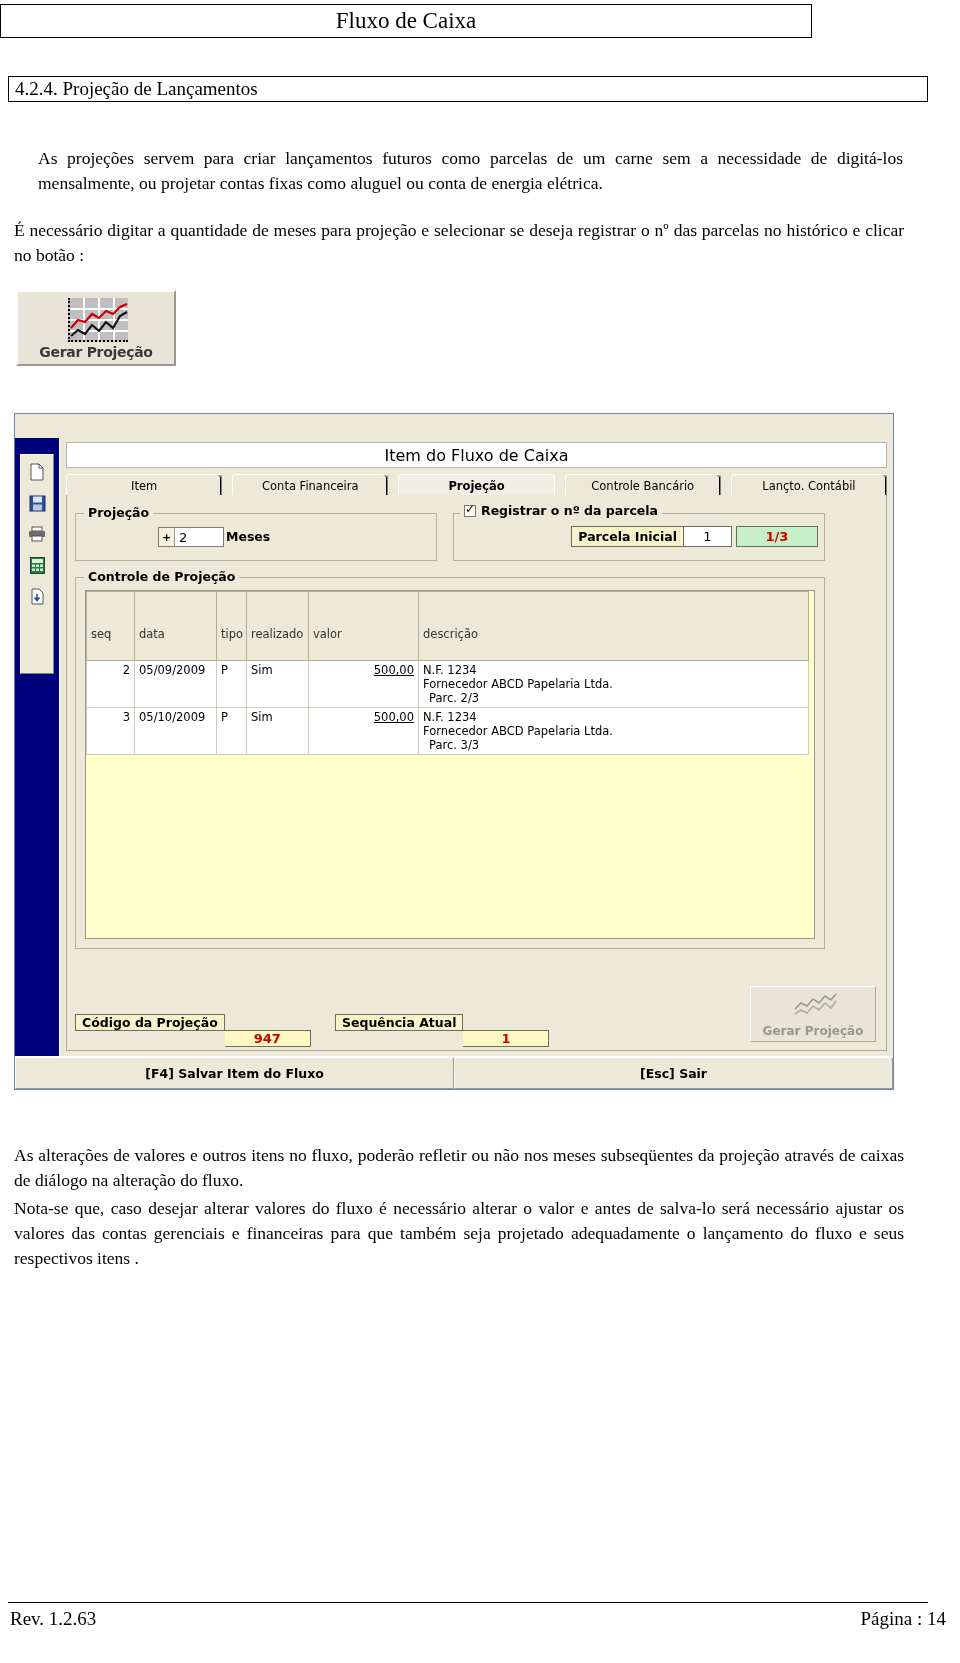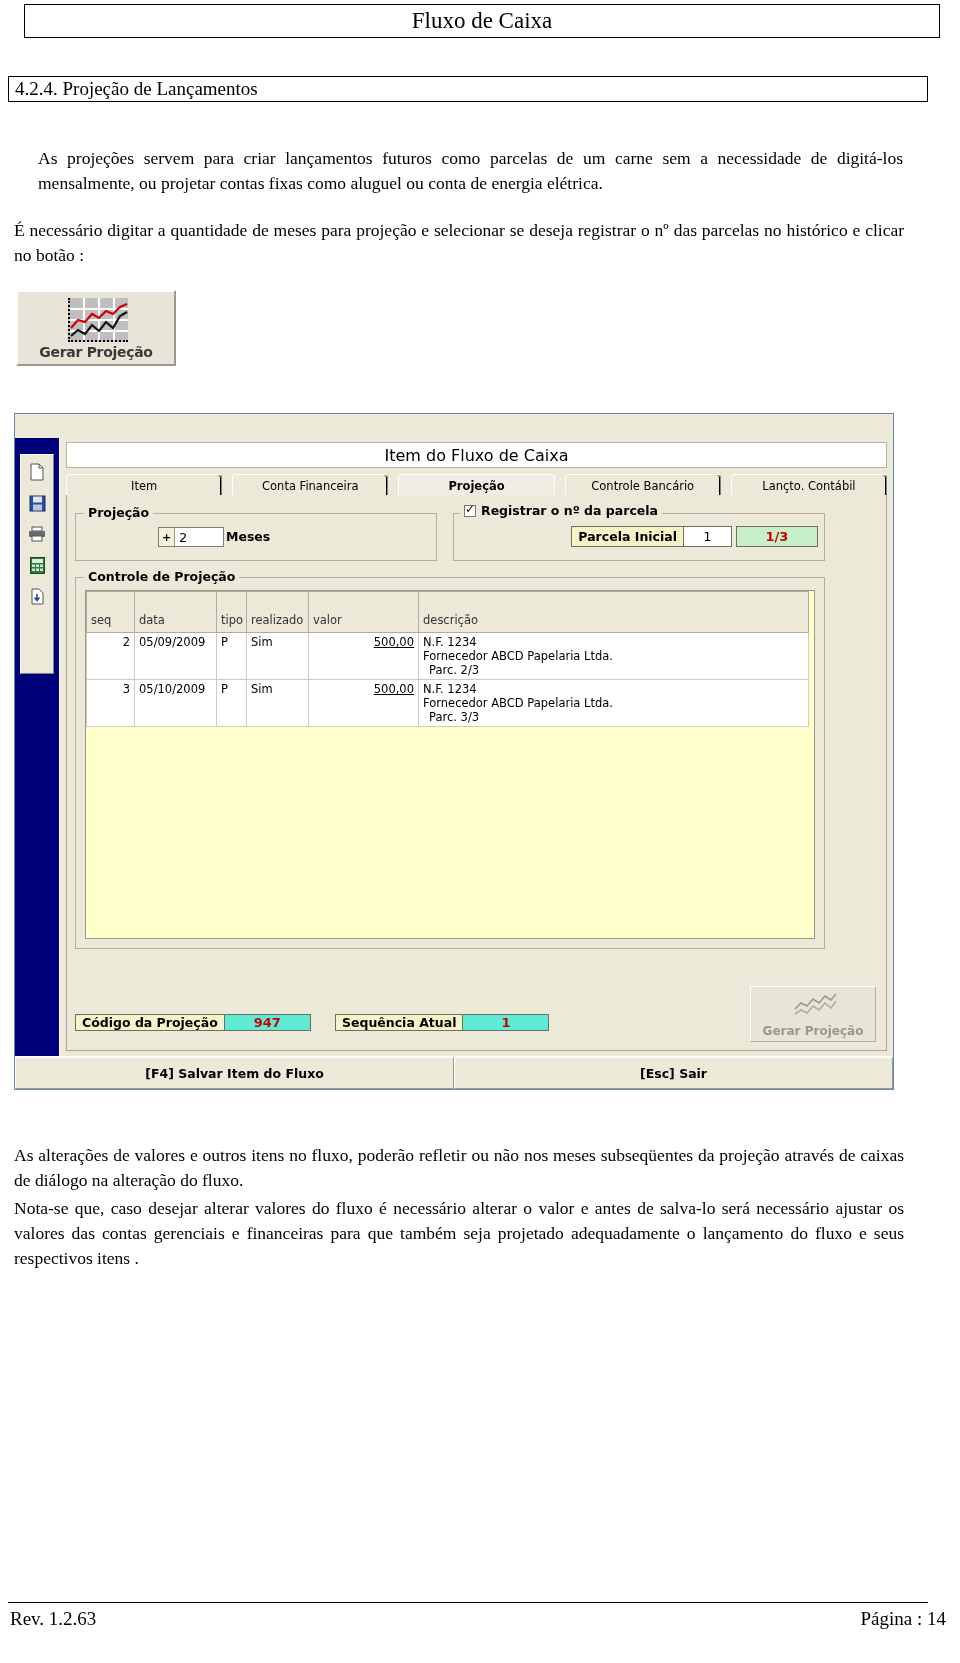--- a/index.html
+++ b/index.html
@@ -9,21 +9,21 @@
     font-family:"Liberation Serif", serif;
     color:#000000;
     position:relative;
     overflow:hidden;
   }
 
   
   .page { position:relative; width:960px; height:1663px; }
 
   .header-box {
-    position:absolute; left:24px; top:4px; width:916px; height:34px;
+    position:absolute; left:0; top:4px; width:812px; height:34px;
     border:1.5px solid #000; box-sizing:border-box;
     display:flex; align-items:center; justify-content:center;
   }
   .header-title { font-size:23px; font-family:"Liberation Serif", serif; }
 
   .section-box {
     position:absolute; left:8px; top:76px; width:920px; height:26px;
     border:1.5px solid #000; box-sizing:border-box;
     display:flex; align-items:center;
   }
@@ -198,41 +198,41 @@
 
   
   .gridwrap {
     position:absolute; left:9px; top:12px; right:9px; bottom:9px;
     background:#ffffcc; border:1px solid #9a9a8c; box-sizing:border-box;
     overflow:hidden;
   }
   table.fgrid { border-collapse:collapse; width:722px; table-layout:fixed; background:#fff; }
   table.fgrid th {
     background:#ece9d8; border:1px solid #b0ad9f; font-weight:400; font-size:11.5px;
-    text-align:left; padding:5px 4px; height:30px; vertical-align:bottom; color:#333;
+    text-align:left; padding:19px 4px; height:30px; vertical-align:bottom; color:#333;
   }
   table.fgrid td {
     border:1px solid #cfccbe; font-size:11.5px; padding:2px 4px; vertical-align:top;
     background:#ffffff; height:40px;
   }
   td.c-seq { background:#ece9d8; text-align:right; }
   td.c-valor { text-align:right;text-decoration:underline; }
   .desc-l { display:block; line-height:1.22; }
   .desc-l.indent { padding-left:6px; }
 
   
   .ffield { position:absolute; display:flex; align-items:flex-start; height:22px; }
   .ff-lab {
     background:#f7f3c8; border:1px solid #6f6f60; box-sizing:border-box;
     font-size:12.5px; font-weight:700; padding:0 6px; display:flex; align-items:center;
   }
   .ff-val {
-    background:#5eead4; border:1px solid #6f6f60; border-left:none; box-sizing:border-box;
+    background:#fef9c3; border:1px solid #6f6f60; border-left:none; box-sizing:border-box;
     width:86px; color:#cc0000; font-weight:700; font-size:13px;
-    display:flex; align-items:center; justify-content:center;
+    display:flex; align-items:center; justify-content:center;margin-top:16px;
   }
 
   .gp-small {
     position:absolute; right:10px; bottom:8px; width:126px; height:56px;
     background:#e8e5d8; border-top:1px solid #ffffff; border-left:1px solid #ffffff;
     border-right:1px solid #b0ada0; border-bottom:1px solid #b0ada0;
     box-sizing:border-box; cursor:pointer;
   }
   .gp-small .gp-chart { position:absolute; left:42px; top:4px; width:44px; height:26px; }
   .gp-small .gp-label {

